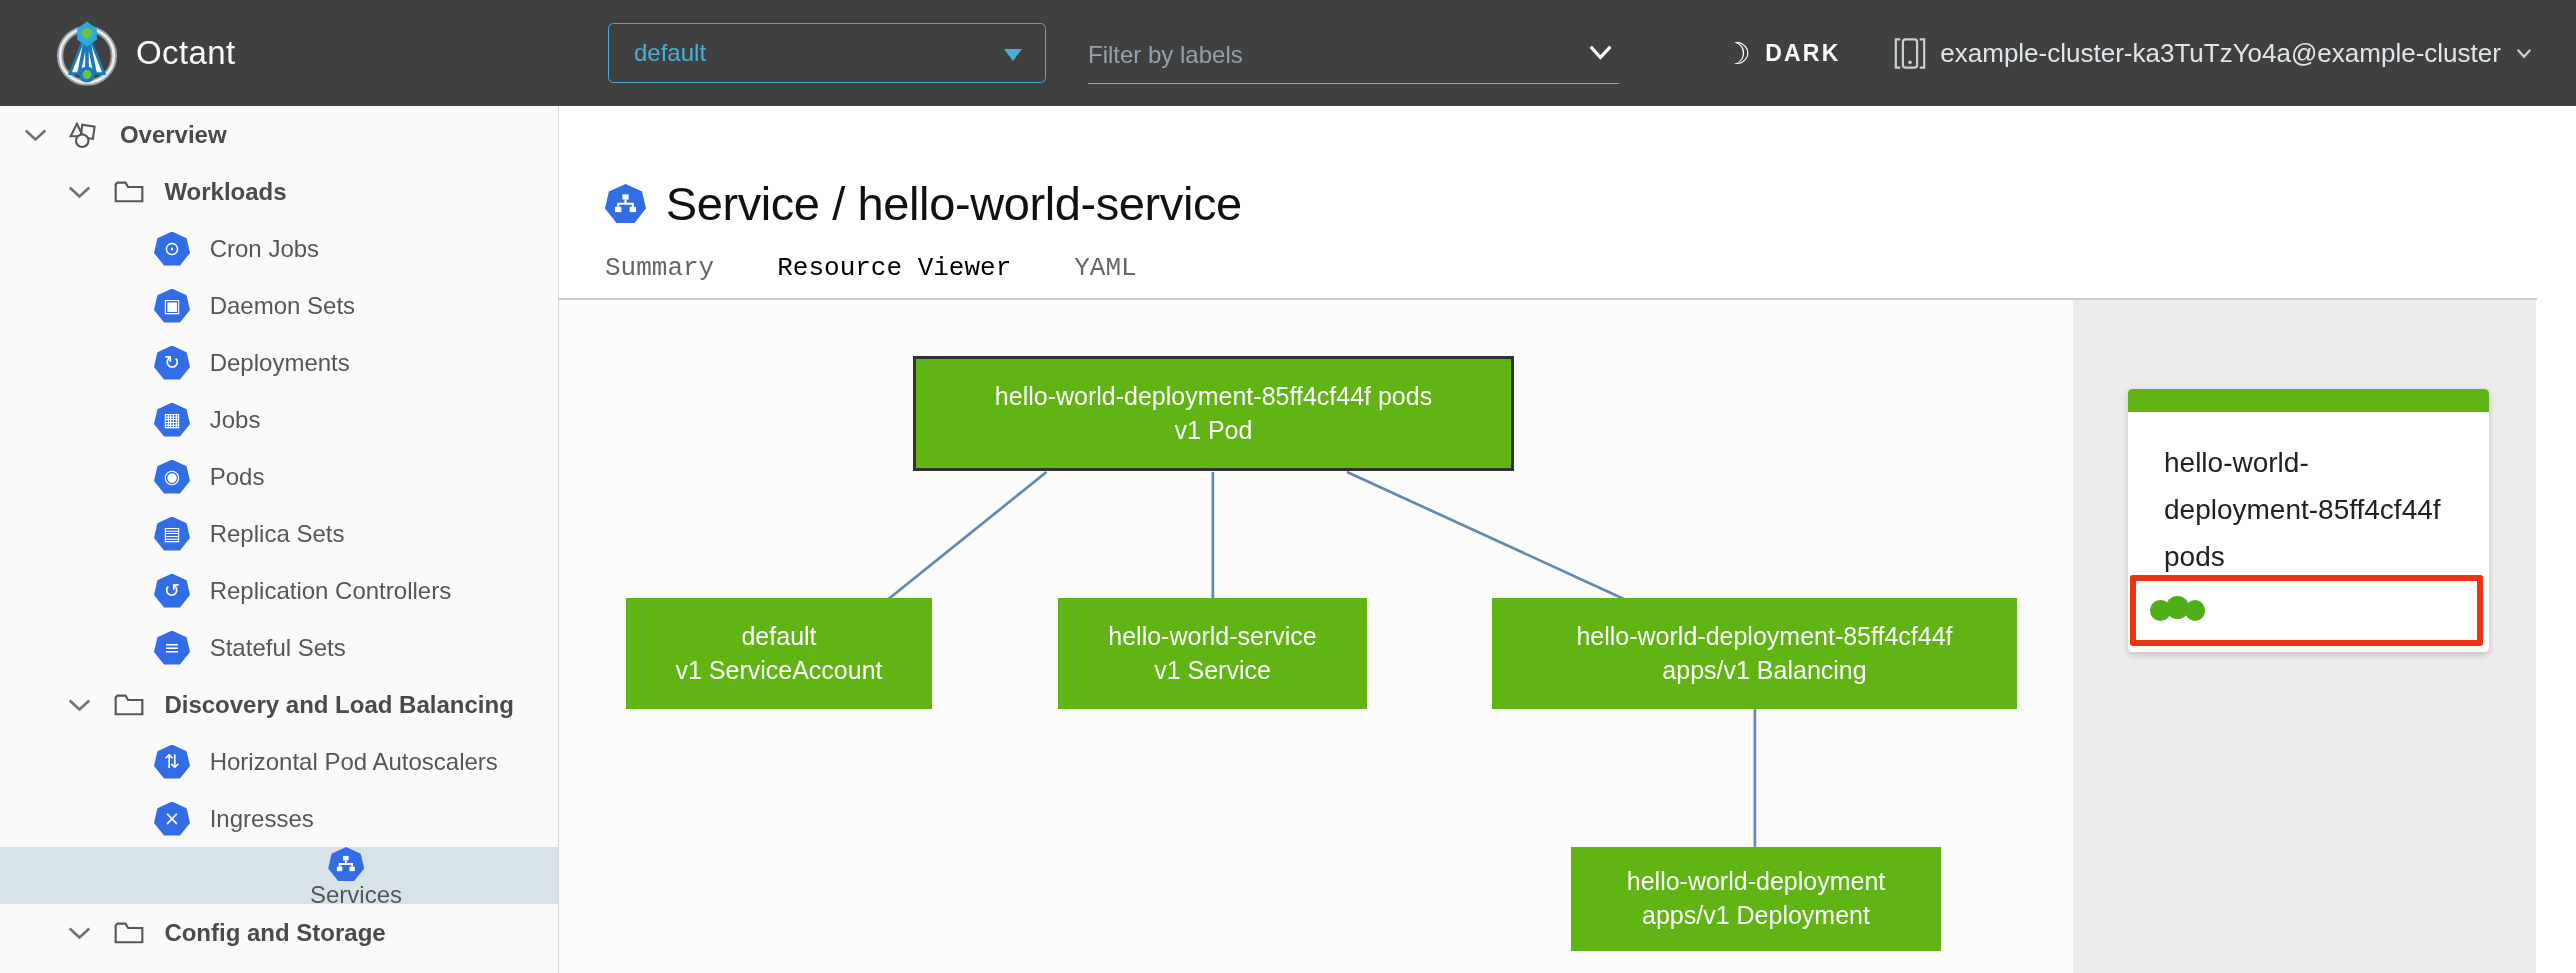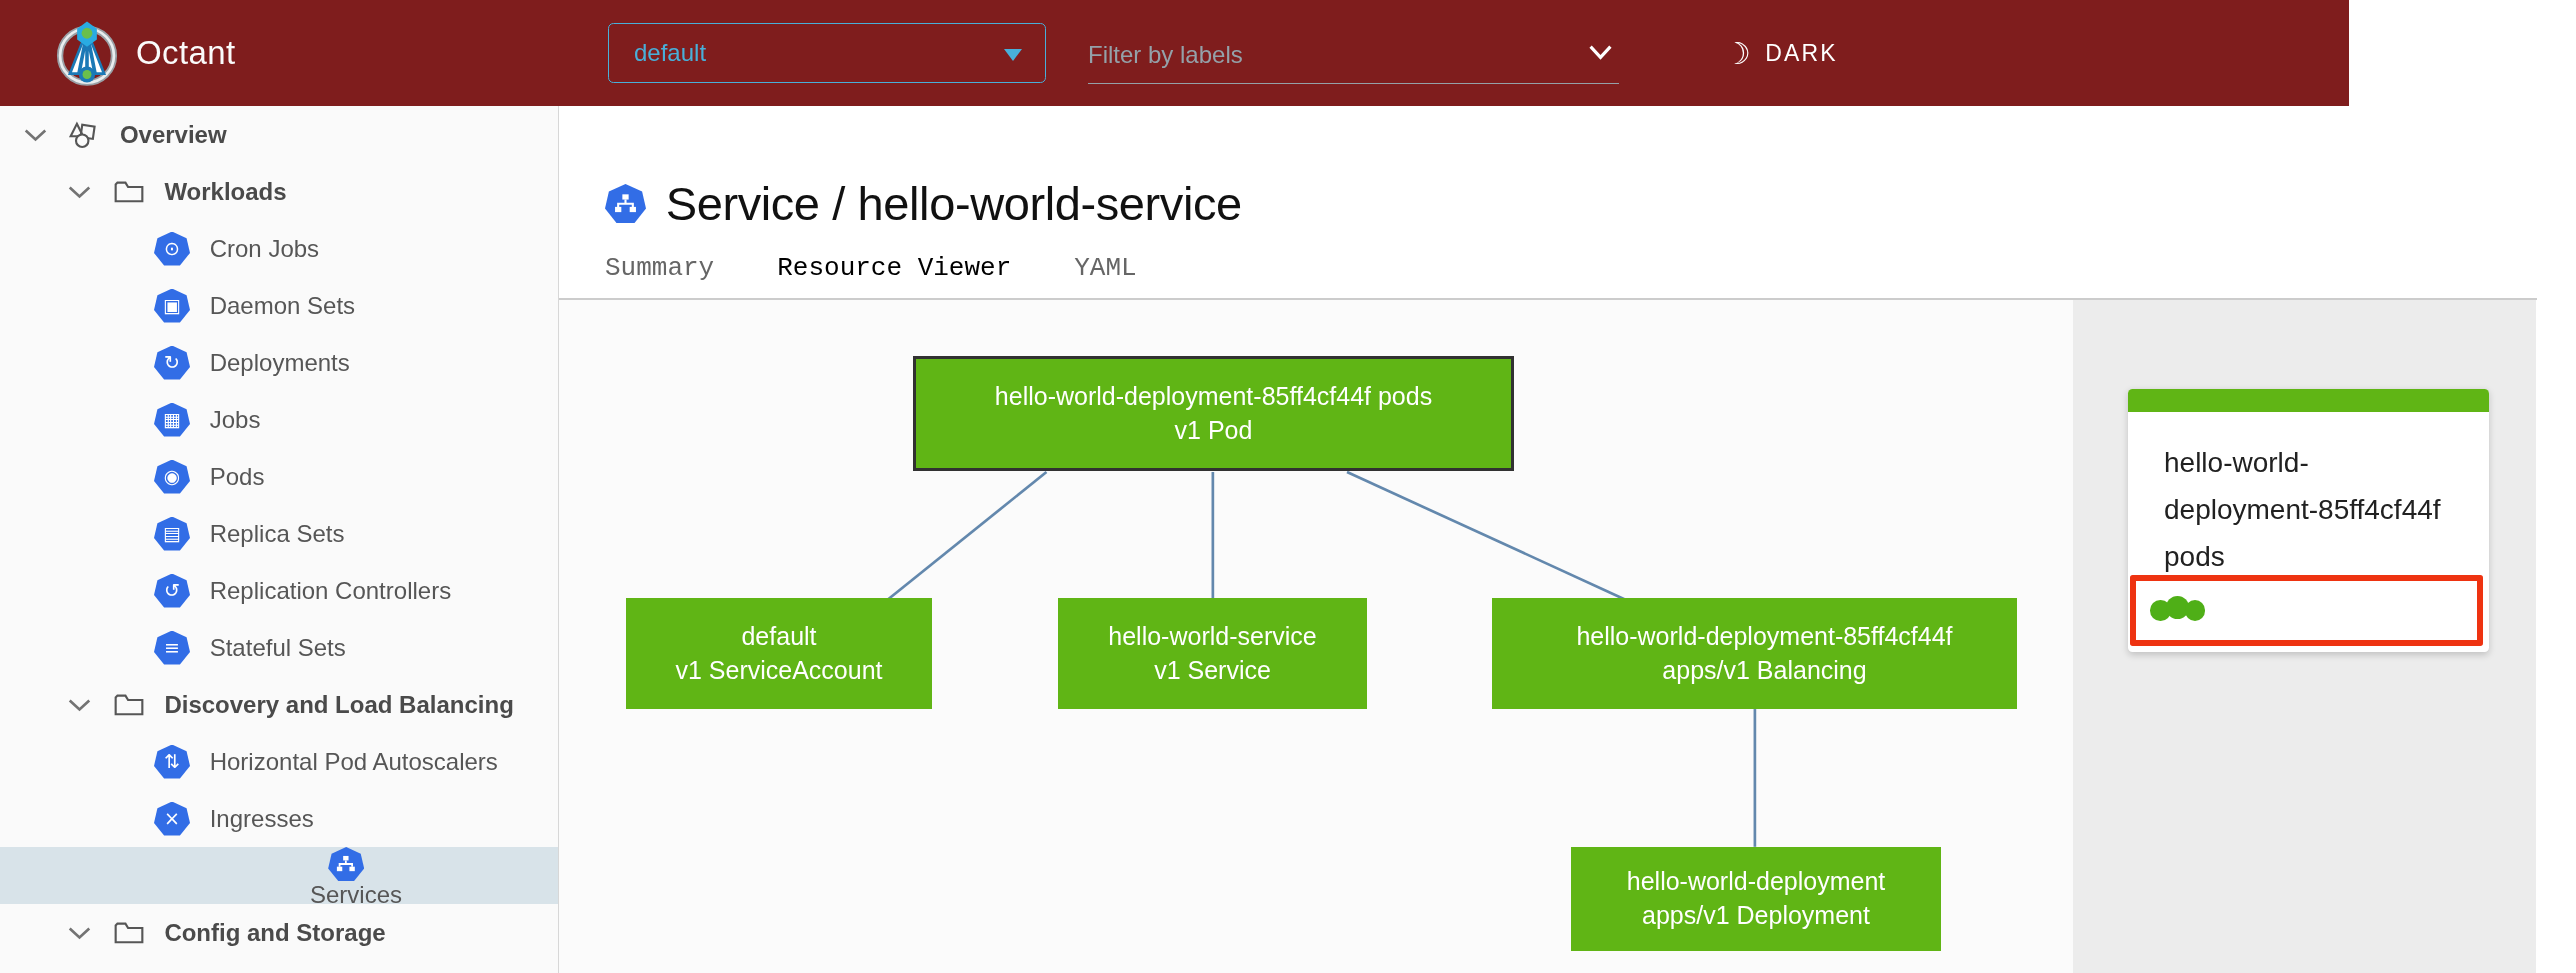--- a/index.html
+++ b/index.html
@@ -1,40 +1,40 @@
 <!DOCTYPE html>
 <html style="font-size:14.3px"><head>
 <meta charset="utf-8">
 <style>
   * { margin:0; padding:0; box-sizing:border-box; }
   html,body { width:2576px; height:973px; background:#ffffff; overflow:hidden;
               font-family:"Liberation Sans","DejaVu Sans",sans-serif; }
 
   
-  #header { position:absolute; left:0; top:0; width:2349px; height:106px; background:#7f1d1d; }
+  #header { position:absolute; left:0; top:0; width:2576px; height:106px; background:#404040; }
   #logo { position:absolute; left:52px; top:18px; width:70px; height:70px; }
   #app-title { position:absolute; left:136px; top:0; height:106px; display:flex; align-items:center;
                color:#fafafa; font-size:33px; font-weight:400; letter-spacing:0.4px; }
   #ns-select { position:absolute; left:608px; top:23px; width:438px; height:60px;
                border:1.8px solid #49afd9; border-radius:5.4px; display:flex; align-items:center;
                padding:0 25px; cursor:pointer; }
   #ns-select .val { color:#49afd9; font-size:24px; }
   #ns-caret { position:absolute; right:23px; top:25px; width:0; height:0;
               border-left:9.8px solid transparent; border-right:9.8px solid transparent;
               border-top:12.5px solid #49afd9; }
   #filter-wrap { position:absolute; left:1088px; top:29px; width:531px; height:55px;
                  border-bottom:1.8px solid #95a1a8; }
   #filter-input { width:465px; height:52px; background:transparent; border:none; outline:none;
                   color:#e8ecee; font-size:24px; font-family:inherit; }
   #filter-input::placeholder { color:#94a1a9; opacity:1; }
   #filter-chevron { position:absolute; right:5.4px; top:14.3px; }
   #dark-toggle { position:absolute; left:1724px; top:0; height:106px; display:flex; align-items:center;
                  gap:14.3px; color:#ffffff; cursor:pointer; }
   #moon { font-size:30px; transform:scaleX(-1); display:inline-block; }
-  #dark-label { font-size:23px; font-weight:400; letter-spacing:2.2px;text-align:center; }
+  #dark-label { font-size:23px; font-weight:700; letter-spacing:2.2px;text-align:center; }
   #cluster-sel { position:absolute; left:1894px; top:0; height:106px; display:flex; align-items:center;
                  gap:14.3px; color:#dfe5e8; cursor:pointer; }
   #cluster-label { font-size:26px; }
 
   
   #sidebar { position:absolute; left:0; top:106px; width:559px; height:868px; background:#fafafa;
              border-right:0.9px solid #d7d7d7; }
   .nav-row { display:flex; align-items:center; height:57px; cursor:pointer; }
   .nav-row.lvl1 { padding-left:21.5px; }
   .nav-row.lvl2 { padding-left:66px; }
@@ -110,20 +110,32 @@
     <svg id="filter-chevron" width="27" height="18" viewBox="0 0 30 20">
       <polyline points="4,4 15,16 26,4" fill="none" stroke="#ffffff" stroke-width="3.5"></polyline>
     </svg>
   </div>
 
   <div id="dark-toggle">
     <span id="moon">☾</span>
     <span id="dark-label">DARK</span>
   </div>
 
+  <div id="cluster-sel">
+    <svg width="32" height="39" viewBox="0 0 36 44">
+      <path d="M7 6 L2 6 L2 38 L7 38" fill="none" stroke="#c6cfd4" stroke-width="2.5"></path>
+      <path d="M29 6 L34 6 L34 38 L29 38" fill="none" stroke="#c6cfd4" stroke-width="2.5"></path>
+      <rect x="10" y="6" width="16" height="32" rx="3" fill="none" stroke="#c6cfd4" stroke-width="2.5"></rect>
+      <circle cx="18" cy="32" r="2" fill="#c6cfd4"></circle>
+    </svg>
+    <span id="cluster-label">example-cluster-ka3TuTzYo4a@example-cluster</span>
+    <svg width="18" height="12.5" viewBox="0 0 20 14">
+      <polyline points="3,3 10,11 17,3" fill="none" stroke="#c6cfd4" stroke-width="2.5"></polyline>
+    </svg>
+  </div>
 </div>
 
 <div id="sidebar">
 
   <div class="nav-row lvl1">
     <svg class="nav-chevron" viewBox="0 0 30 18">
       <polyline points="4,4 15,14 26,4" fill="none" stroke="#737373" stroke-width="3"></polyline>
       </svg>
     <svg class="nav-glyph-icon" viewBox="0 0 36 32">
       <path d="M10 4 L17 18 L3 18 Z" fill="none" stroke="#565656" stroke-width="2.4"></path>

